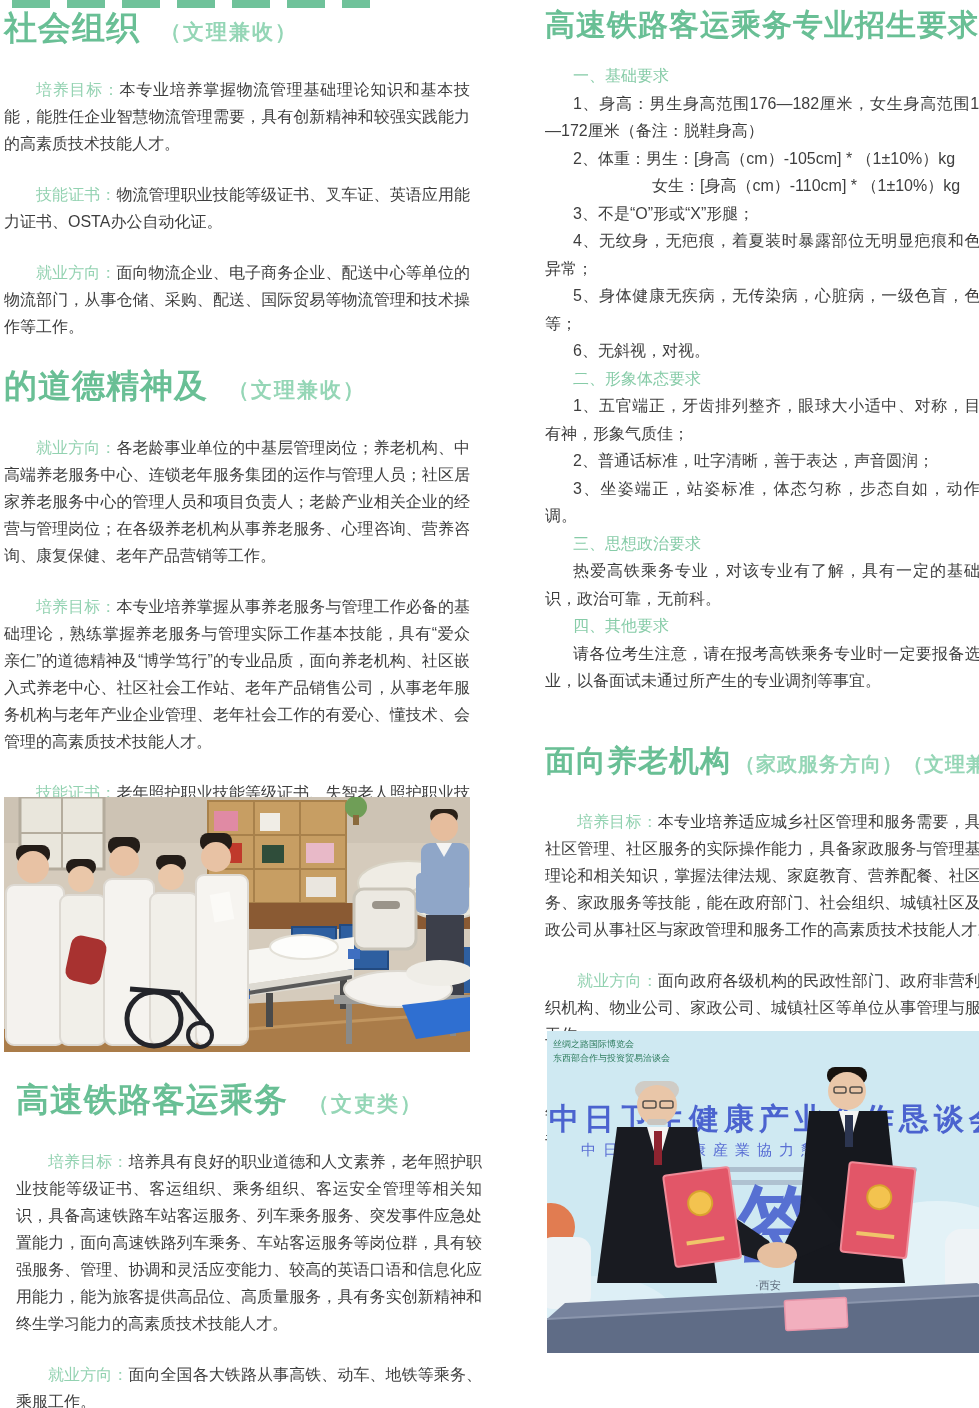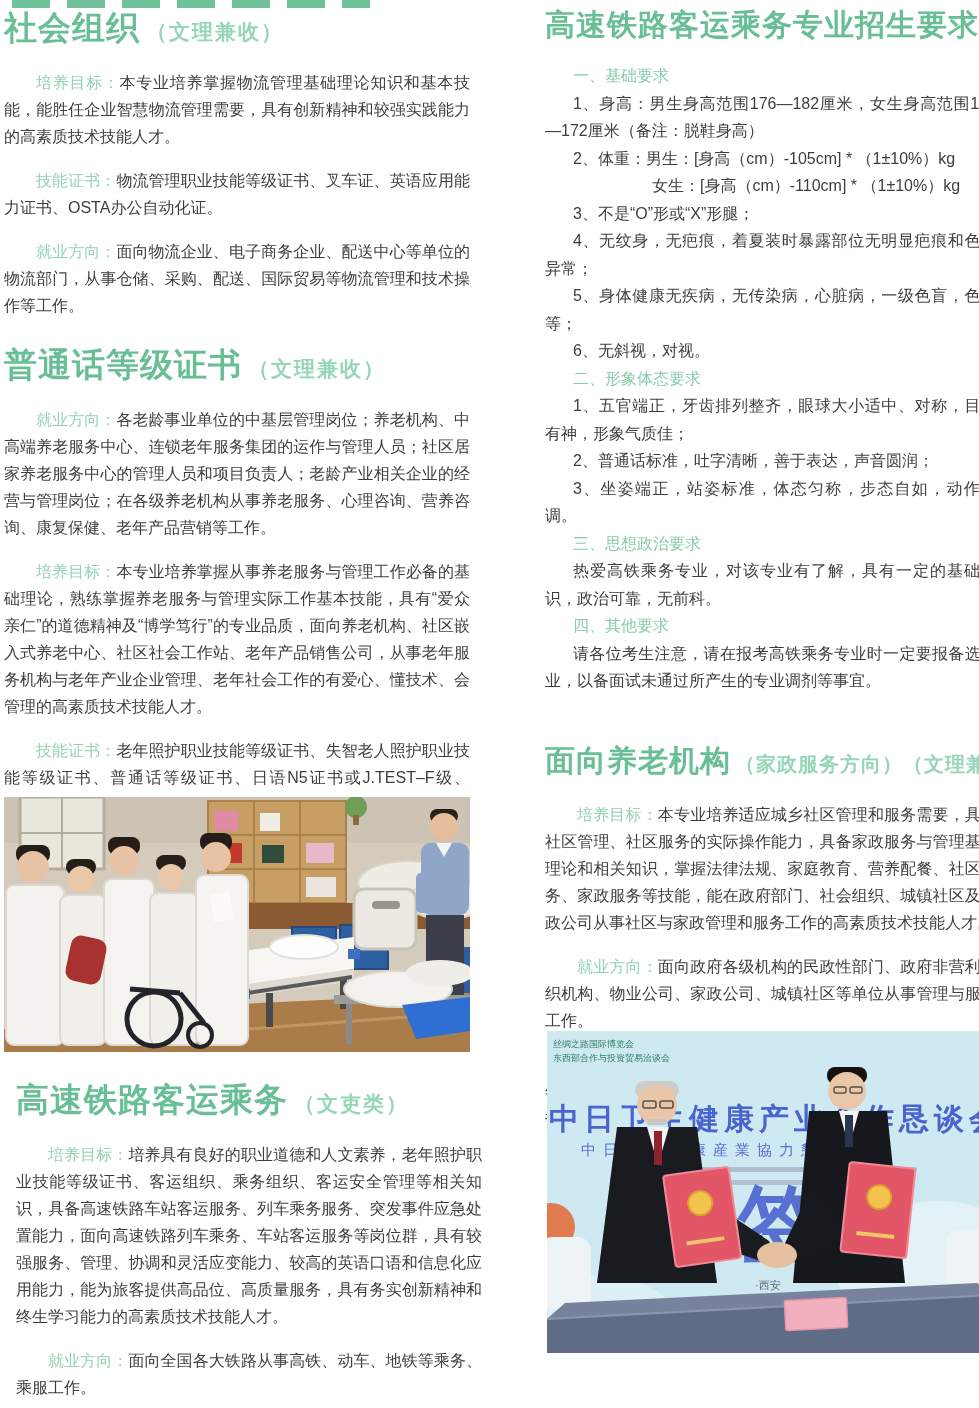--- a/index.html
+++ b/index.html
@@ -19,25 +19,25 @@
 
   .col { position:absolute; }
   .col-left  { left:4px;   top:0;    width:466px; }
   .col-right { left:545px; top:2px;  width:452px; }
   .rail-block{ left:16px;   top:1072px; width:466px; position:absolute; }
 
   h1.sec-title {
     font-size:33px; line-height:40px; font-weight:bold; color:#69bf95;
     white-space:nowrap; letter-spacing:1px; margin:8px 0 0;
   }
-  h1.sec-title .sub { font-size:21px; color:#95d6b6; font-weight:600; margin-left:6px; letter-spacing:2px; }
+  h1.sec-title .sub { font-size:21px; color:#95d6b6; font-weight:600; margin-left:20px; letter-spacing:2px; }
 
   p.body {
     font-size:16px; line-height:27px; color:#3e3e3e; text-align:justify;
-    text-indent:2em; margin:17px 0;
+    text-indent:2em; margin:24px 0;
   }
   .lbl { color:#93d2b1; }
 
   
   h1.req-title {
     font-size:30px; line-height:38px; font-weight:bold; color:#69bf95;
     white-space:nowrap; letter-spacing:1px; margin:4px 0 0;
   }
   .req-list { margin-top:18px; }
   p.group-h { font-size:16px; line-height:27.5px; color:#87cca8; text-indent:28px; margin:0; }
@@ -66,21 +66,21 @@
 
   <div class="frag"></div>
 
   <div class="col col-left">
 
     <h1 class="sec-title"><span>社会组织</span><span class="sub">（文理兼收）</span></h1>
     <p class="body"><span class="lbl">培养目标：</span><span>本专业培养掌握物流管理基础理论知识和基本技能，能胜任企业智慧物流管理需要，具有创新精神和较强实践能力的高素质技术技能人才。</span></p>
     <p class="body"><span class="lbl">技能证书：</span><span>物流管理职业技能等级证书、叉车证、英语应用能力证书、OSTA办公自动化证。</span></p>
     <p class="body"><span class="lbl">就业方向：</span><span>面向物流企业、电子商务企业、配送中心等单位的物流部门，从事仓储、采购、配送、国际贸易等物流管理和技术操作等工作。</span></p>
 
-    <h1 class="sec-title" style="margin-top:26px"><span>普通话等级证书</span><span class="sub">（文理兼收）</span></h1>
+    <h1 class="sec-title" style="margin-top:26px"><span>的道德精神及</span><span class="sub">（文理兼收）</span></h1>
     <p class="body"><span class="lbl">就业方向：</span><span>各老龄事业单位的中基层管理岗位；养老机构、中高端养老服务中心、连锁老年服务集团的运作与管理人员；社区居家养老服务中心的管理人员和项目负责人；老龄产业相关企业的经营与管理岗位；在各级养老机构从事养老服务、心理咨询、营养咨询、康复保健、老年产品营销等工作。</span></p>
     <p class="body"><span class="lbl">培养目标：</span><span>本专业培养掌握从事养老服务与管理工作必备的基础理论，熟练掌握养老服务与管理实际工作基本技能，具有“爱众亲仁”的道德精神及“博学笃行”的专业品质，面向养老机构、社区嵌入式养老中心、社区社会工作站、老年产品销售公司，从事老年服务机构与老年产业企业管理、老年社会工作的有爱心、懂技术、会管理的高素质技术技能人才。</span></p>
     <p class="body"><span class="lbl">技能证书：</span><span>老年照护职业技能等级证书、失智老人照护职业技能等级证书、普通话等级证书、日语N5证书或J.TEST–F级、OSTA办公自动化证书。</span></p>
   </div>
 
   <div class="photo1">
     <svg width="466" height="255" viewBox="0 0 466 255" xmlns="http://www.w3.org/2000/svg">
       <rect x="0" y="0" width="466" height="255" fill="#d5cbbc"></rect>
       <rect x="0" y="0" width="466" height="46" fill="#cdc3b4"></rect>
       <g>

